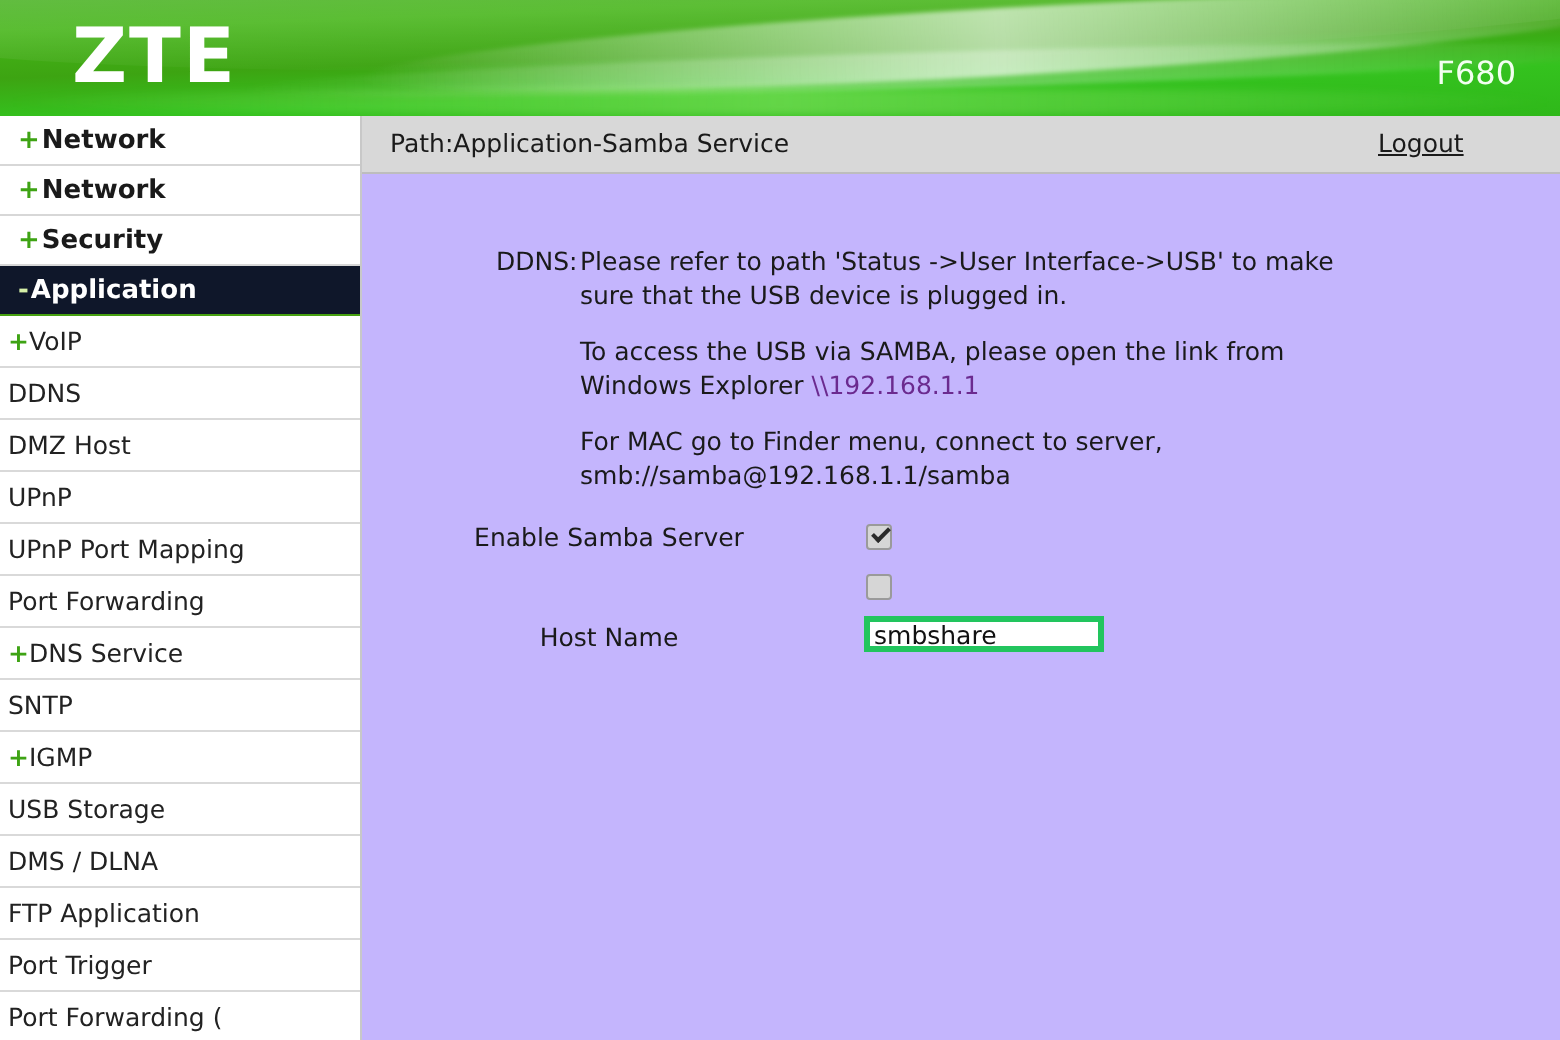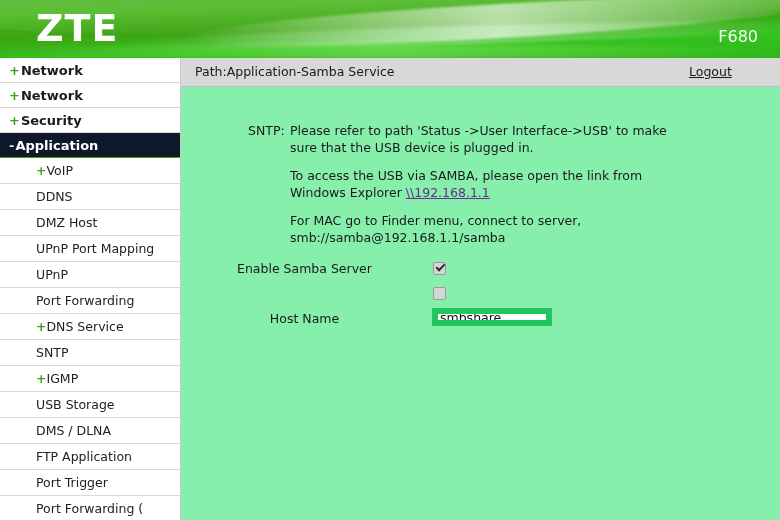--- a/index.html
+++ b/index.html
@@ -104,32 +104,32 @@
     color: #ffffff;
     border-bottom: 1px solid #46a010;
   }
   .nav-top.active .pm { color: #d6f0a8; }
   .nav-sub {
     height: 26px;
     line-height: 26px;
     border-bottom: 1px solid #d9d9d9;
     font-size: 12.5px;
     color: #222222;
-    padding-left: 36px;
+    padding-left: 4px;
     white-space: nowrap;
     box-sizing: border-box;
   }
   .nav-sub .pm { color: #3ea314; font-weight: bold; }
 
   
   .content {
     position: absolute;
     left: 181px; top: 58px;
     width: 599px; height: 462px;
-    background: #86efac;
+    background: #c4b5fd;
     overflow: hidden;
   }
   .pathbar {
     position: relative;
     height: 28px;
     background: #d8d8d8;
     border-bottom: 1px solid #bdbdbd;
   }
   .pathbar .path-text {
     position: absolute;
@@ -158,21 +158,20 @@
   .note-row { position: relative; }
   .note-label {
     position: absolute;
     left: 0; top: 0;
     font-size: 12.5px;
   }
   .note-body { margin-left: 42px; }
   .note-para { margin-left: 42px; margin-top: 11px; }
   .link-purple {
     color: #6b2a8f;
-    text-decoration: underline;
     cursor: pointer;
   }
 
   
   .form {
     position: absolute;
     left: 0; top: 200px;
     width: 599px;
   }
   .frow {
@@ -203,21 +202,21 @@
     left: 2px; top: 1px;
     width: 7px; height: 3px;
     border-left: 2px solid #2a2a2a;
     border-bottom: 2px solid #2a2a2a;
     transform: rotate(-45deg);
   }
   .hostinput {
     position: absolute;
     left: 251px; top: 0px;
     width: 120px; height: 18px;
-    border: 6px solid #22c55e;
+    border: 3px solid #22c55e;
     background: #ffffff;
     font-size: 12.5px;
     font-family: "DejaVu Sans", "Liberation Sans", sans-serif;
     color: #111111;
     padding: 0 2px;
     box-sizing: border-box;
     outline: none;
   }
   .hint {
     position: absolute;
@@ -262,24 +261,24 @@
     <div class="nav-sub">
       <span class="pm">+</span><span>VoIP</span>
     </div>
     <div class="nav-sub">
       <span class="pm"></span><span>DDNS</span>
     </div>
     <div class="nav-sub">
       <span class="pm"></span><span>DMZ Host</span>
     </div>
     <div class="nav-sub">
+      <span class="pm"></span><span>UPnP</span>
+    </div>
+    <div class="nav-sub">
       <span class="pm"></span><span>UPnP Port Mapping</span>
-    </div>
-    <div class="nav-sub">
-      <span class="pm"></span><span>UPnP</span>
     </div>
     <div class="nav-sub">
       <span class="pm"></span><span>Port Forwarding</span>
     </div>
     <div class="nav-sub">
       <span class="pm">+</span><span>DNS Service</span>
     </div>
     <div class="nav-sub">
       <span class="pm"></span><span>SNTP</span>
     </div>
@@ -305,21 +304,21 @@
 
   <div class="content">
 
     <div class="pathbar">
       <span class="path-text">Path:Application-Samba Service</span>
       <span class="logout">Logout</span>
     </div>
 
     <div class="note">
       <div class="note-row">
-        <span class="note-label">SNTP:</span>
+        <span class="note-label">DDNS:</span>
         <div class="note-body">Please refer to path 'Status -&gt;User Interface-&gt;USB' to make</div>
         <div class="note-body">sure that the USB device is plugged in.</div>
       </div>
       <div class="note-para">To access the USB via SAMBA, please open the link from</div>
       <div class="note-body"><span>Windows Explorer </span><span class="link-purple">\\192.168.1.1</span></div>
       <div class="note-para">For MAC go to Finder menu, connect to server,</div>
       <div class="note-body">smb://samba@192.168.1.1/samba</div>
     </div>
 
     <div class="form">

